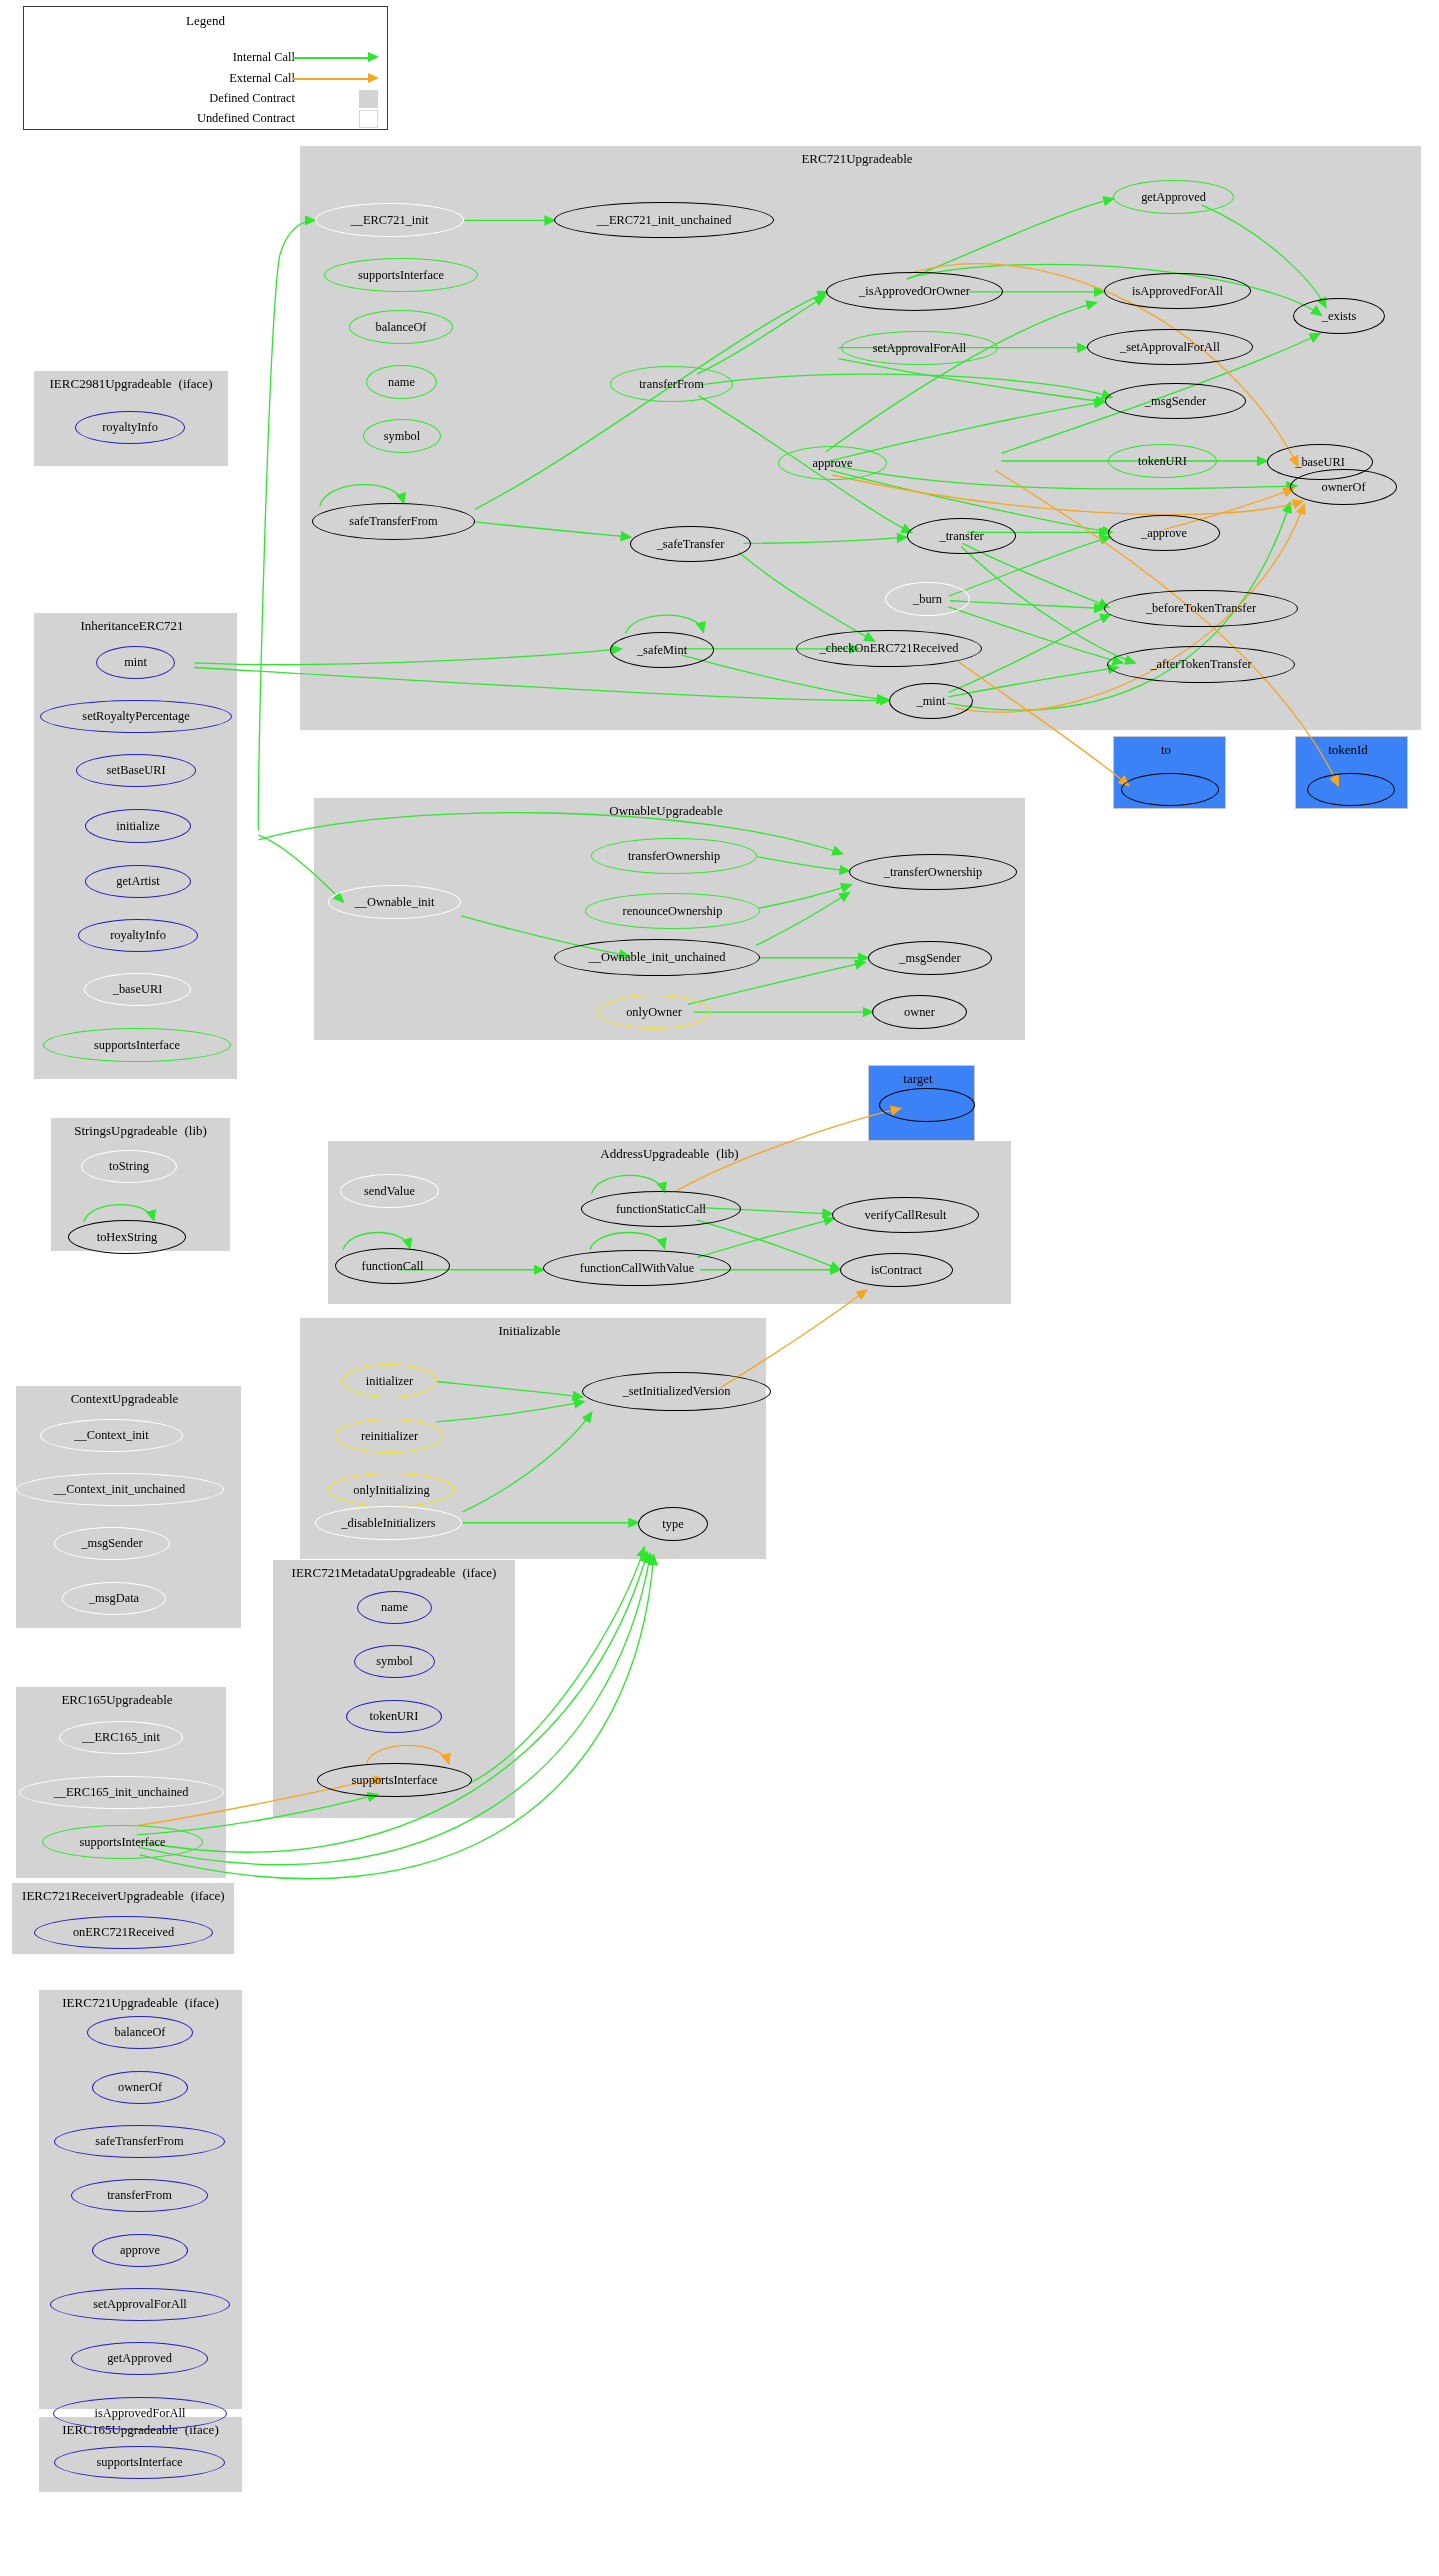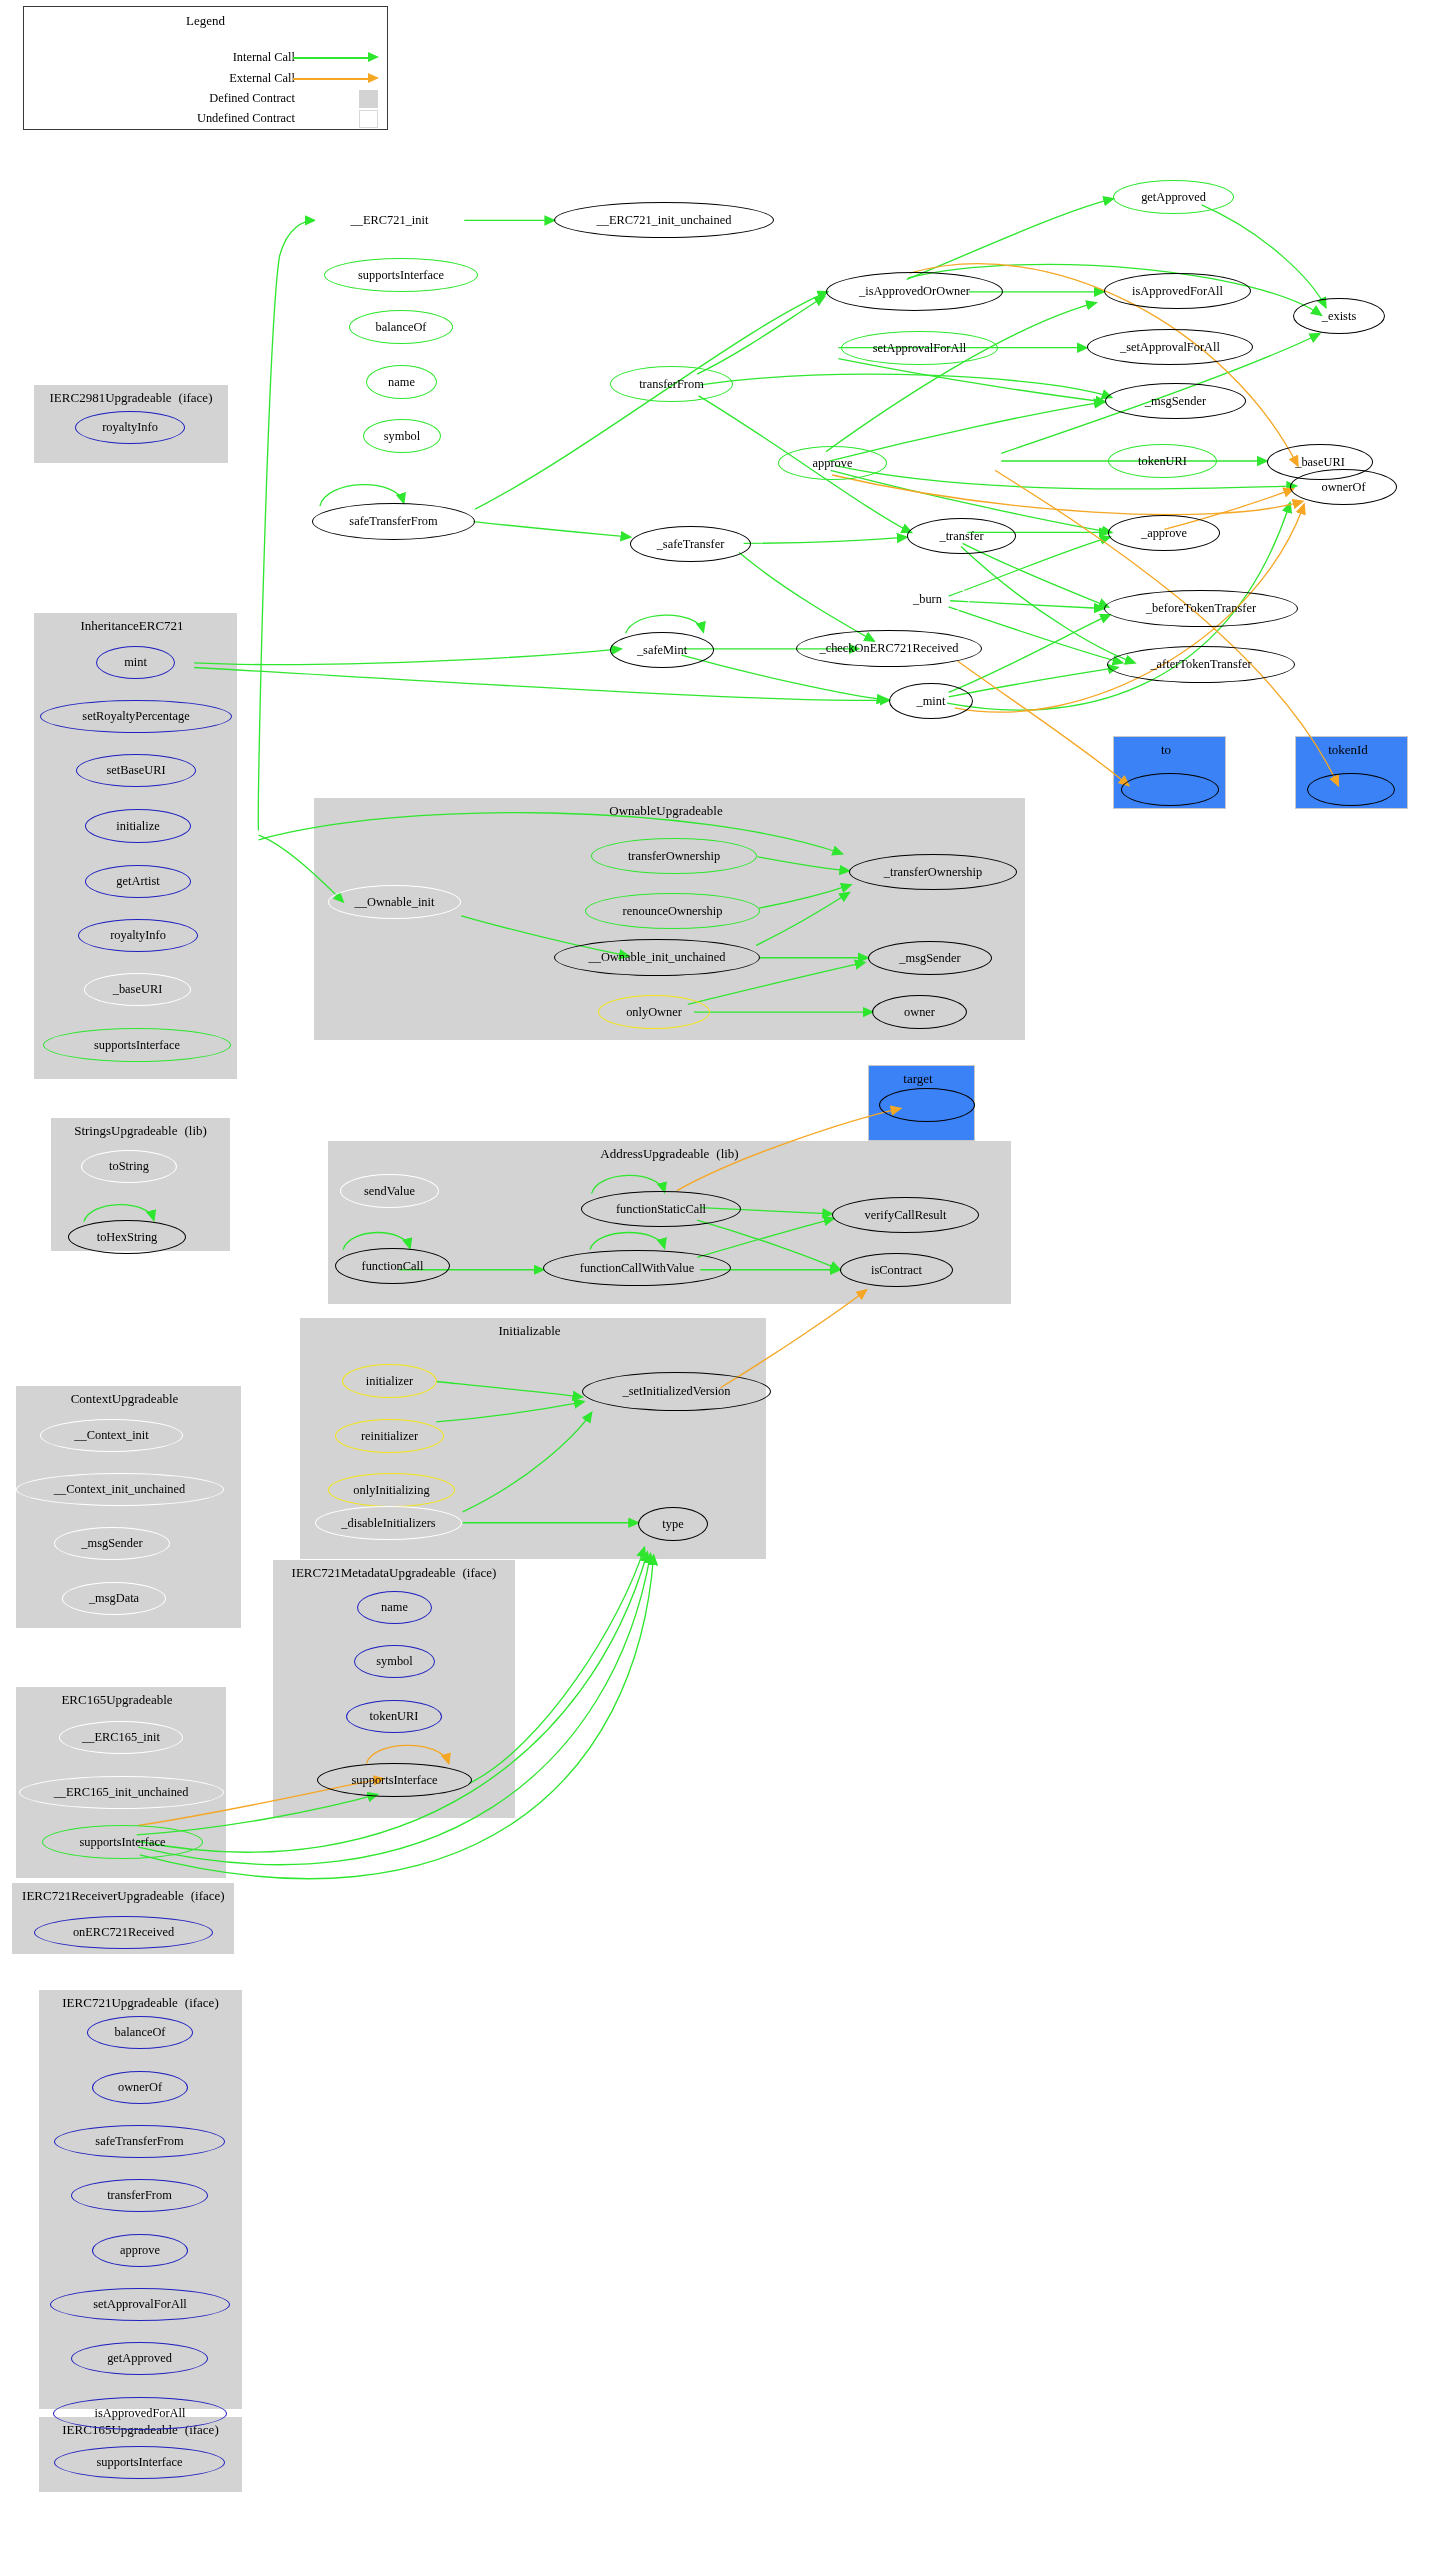--- a/index.html
+++ b/index.html
@@ -61,22 +61,27 @@
       <div class="lg-label">Defined Contract</div>
       <div class="lg-swatch" style="background:#d3d3d3;border:0.8px solid #d3d3d3;"></div>
     </div>
 
     <div class="lg-row" style="top:104px;left:0;right:0;">
       <div class="lg-label">Undefined Contract</div>
       <div class="lg-swatch" style="background:#ffffff;border:0.8px solid #d8d8d8;"></div>
     </div>
   </div>
 
-
-  <div class="cluster" style="left:34px;top:385px;width:194px;height:78px;">
+  <div class="cluster" style="left:300px;top:146px;width:1121px;height:584px;">
+    <div class="cluster-title">
+      <span>ERC721Upgradeable</span><span class="suffix"></span>
+    </div>
+  </div>
+
+  <div class="cluster" style="left:34px;top:371px;width:194px;height:95px;">
     <div class="cluster-title">
       <span>IERC2981Upgradeable</span><span class="suffix">(iface)</span>
     </div>
   </div>
 
   <div class="cluster" style="left:34px;top:613px;width:203px;height:466px;">
     <div class="cluster-title">
       <span>InheritanceERC721</span><span class="suffix"></span>
     </div>
   </div>

